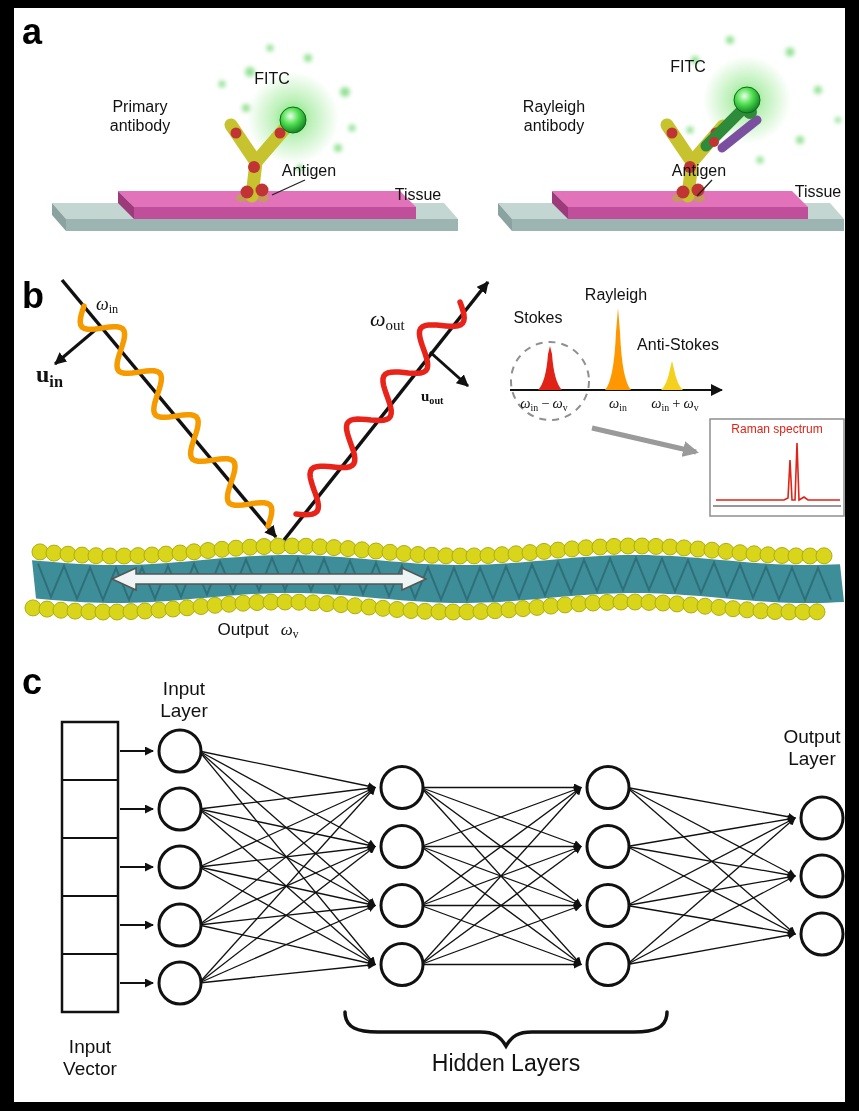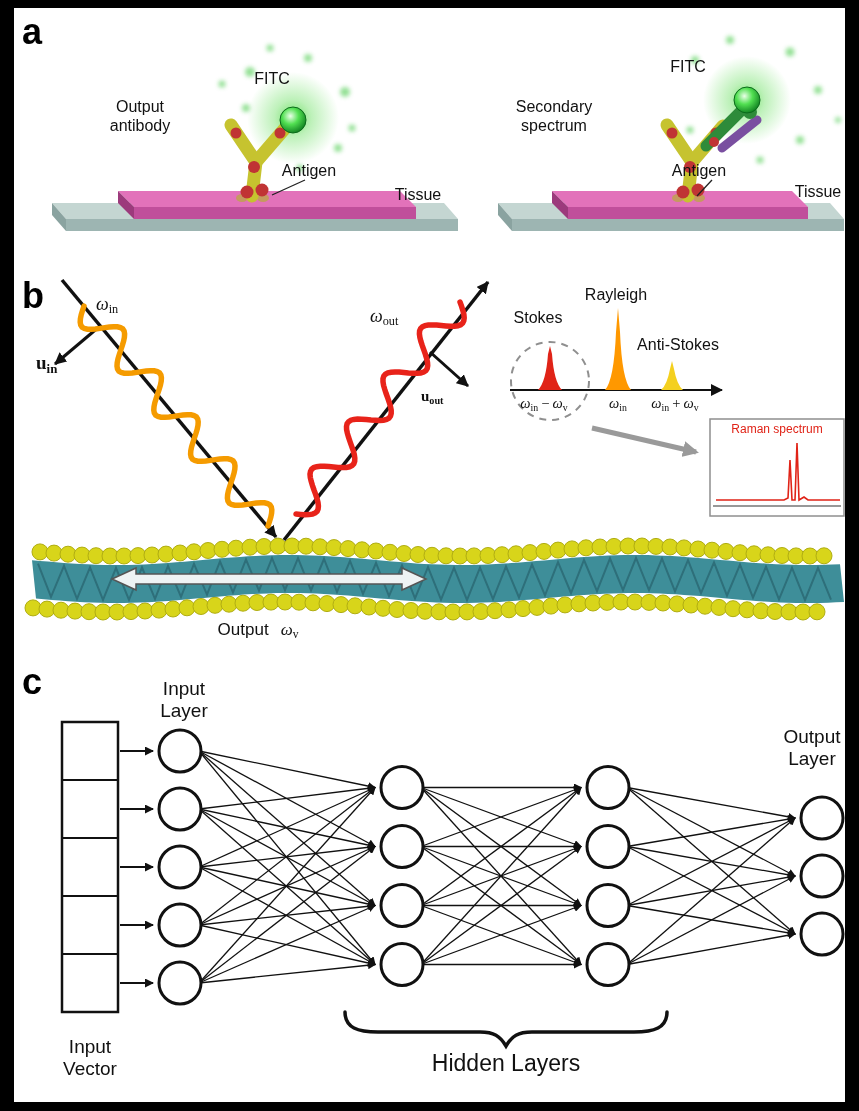--- a/index.html
+++ b/index.html
@@ -370,31 +370,31 @@
     </g>
   </svg>
 
   <div class="labels">
 
     <div class="lbl panel-letter" style="left:22px;top:14px">a</div>
     <div class="lbl panel-letter" style="left:22px;top:278px">b</div>
     <div class="lbl panel-letter" style="left:22px;top:664px">c</div>
 
     <div class="lbl ctr" style="left:240px;top:70px;width:64px">FITC</div>
-    <div class="lbl ctr" style="left:88px;top:98px;width:104px">Output antibody</div>
+    <div class="lbl ctr" style="left:88px;top:98px;width:104px">Primary antibody</div>
     <div class="lbl ctr" style="left:276px;top:162px;width:66px">Antigen</div>
     <div class="lbl ctr" style="left:386px;top:186px;width:64px">Tissue</div>
     <div class="lbl ctr" style="left:656px;top:58px;width:64px">FITC</div>
-    <div class="lbl ctr" style="left:498px;top:98px;width:112px">Secondary spectrum</div>
+    <div class="lbl ctr" style="left:498px;top:98px;width:112px">Rayleigh antibody</div>
     <div class="lbl ctr" style="left:666px;top:162px;width:66px">Antigen</div>
     <div class="lbl ctr" style="left:786px;top:183px;width:64px">Tissue</div>
 
     <div class="lbl math" style="left:96px;top:294px;font-size:18px"><i>ω</i><sub>in</sub></div>
-    <div class="lbl math bold" style="left:36px;top:352px;font-size:19px"><span>u</span><sub>in</sub></div>
-    <div class="lbl math" style="left:370px;top:306px;font-size:18px"><i>ω</i><sub>out</sub></div>
+    <div class="lbl math bold" style="left:36px;top:360px;font-size:24px"><span>u</span><sub>in</sub></div>
+    <div class="lbl math" style="left:370px;top:306px;font-size:22px"><i>ω</i><sub>out</sub></div>
     <div class="lbl math bold" style="left:421px;top:388px;font-size:15px"><span>u</span><sub>out</sub></div>
 
     <div class="lbl ctr" style="left:502px;top:309px;width:72px">Stokes</div>
     <div class="lbl ctr" style="left:574px;top:286px;width:84px">Rayleigh</div>
     <div class="lbl ctr" style="left:628px;top:336px;width:100px">Anti-Stokes</div>
     <div class="lbl math ctr" style="left:502px;top:395px;width:84px;font-size:14.5px"><i>ω</i><sub>in</sub><span class="op">−</span><i>ω</i><sub>v</sub></div>
     <div class="lbl math ctr" style="left:600px;top:395px;width:36px;font-size:14.5px"><i>ω</i><sub>in</sub></div>
     <div class="lbl math ctr" style="left:634px;top:395px;width:82px;font-size:14.5px"><i>ω</i><sub>in</sub><span class="op">+</span><i>ω</i><sub>v</sub></div>
     <div class="lbl ctr red-text" style="left:712px;top:422px;width:130px;font-size:12px">Raman spectrum</div>
 

